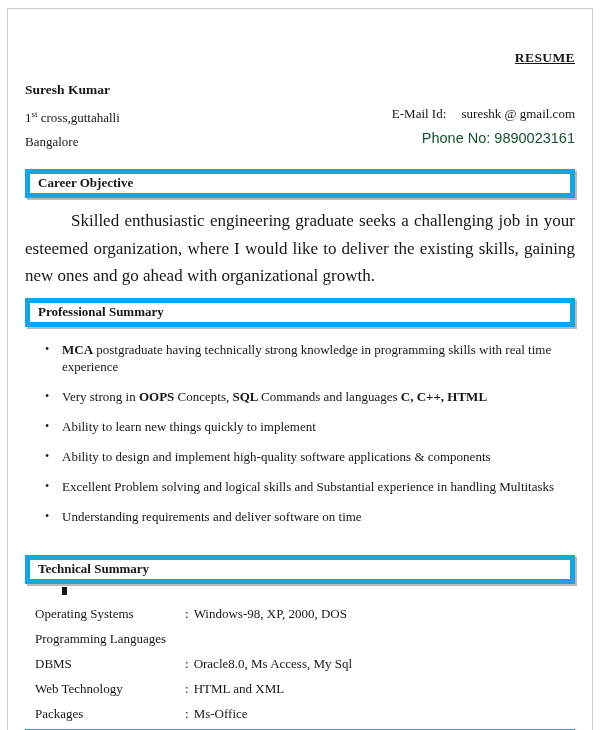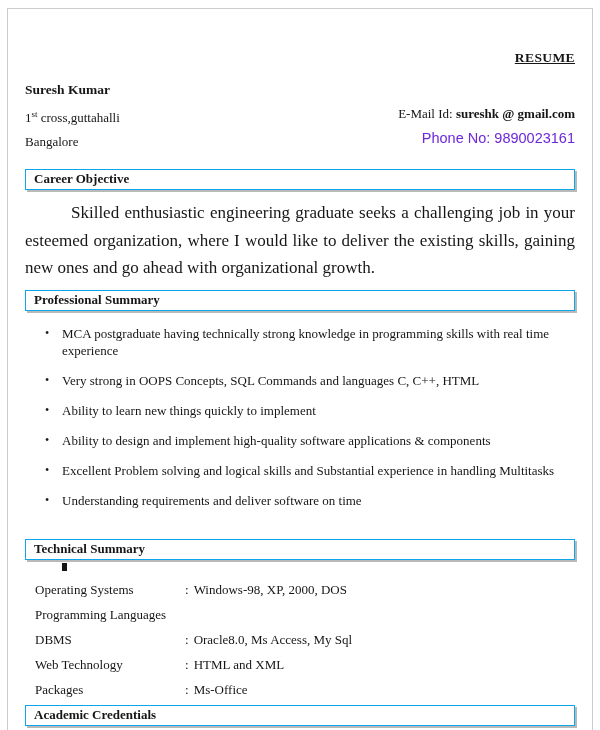--- a/index.html
+++ b/index.html
@@ -46,29 +46,29 @@
     font-size: 13px;
     gap: 46px;
   }
   .h-left div { line-height: 24px; }
   .h-left .name { font-weight: bold; font-size: 13.5px; }
   .h-right {
     margin-top: 24px;
     text-align: right;
   }
   .h-right div { line-height: 24px; }
-  .email-value { font-weight: bold; }
+  .email-value { font-weight: normal; margin-left: 12px; }
   .phone-line {
     font-family: "Liberation Sans", sans-serif;
     font-size: 14.5px;
-    color: #6d28d9;
+    color: #14532d;
   }
   sup { font-size: 9px; }
   .section-box {
-    border: 1px solid #0ea5e9;
+    border: 5px solid #0ea5e9;
     box-shadow: 2px 2px 0 #b9b9b9;
     background: #fff;
     padding: 1px 8px 2px 8px;
     font-weight: bold;
     font-size: 13px;
     line-height: 16px;
   }
   .box-career { margin-top: 15px; }
   .box-prof { margin-top: 9px; }
   .box-tech { margin-top: 30px; }
@@ -89,21 +89,21 @@
   ul.bullets li {
     display: flex;
     margin: 0 0 13px 20px;
     line-height: 17px;
   }
   ul.bullets .marker {
     width: 17px;
     flex: 0 0 17px;
     font-size: 12px;
   }
-  .bold { font-weight: normal; }
+  .bold { font-weight: bold; }
   .artifact {
     width: 5px;
     height: 8px;
     background: #141414;
     margin: 3px 0 0 37px;
   }
   .tech-table {
     margin-top: 6px;
     font-size: 13px;
   }

